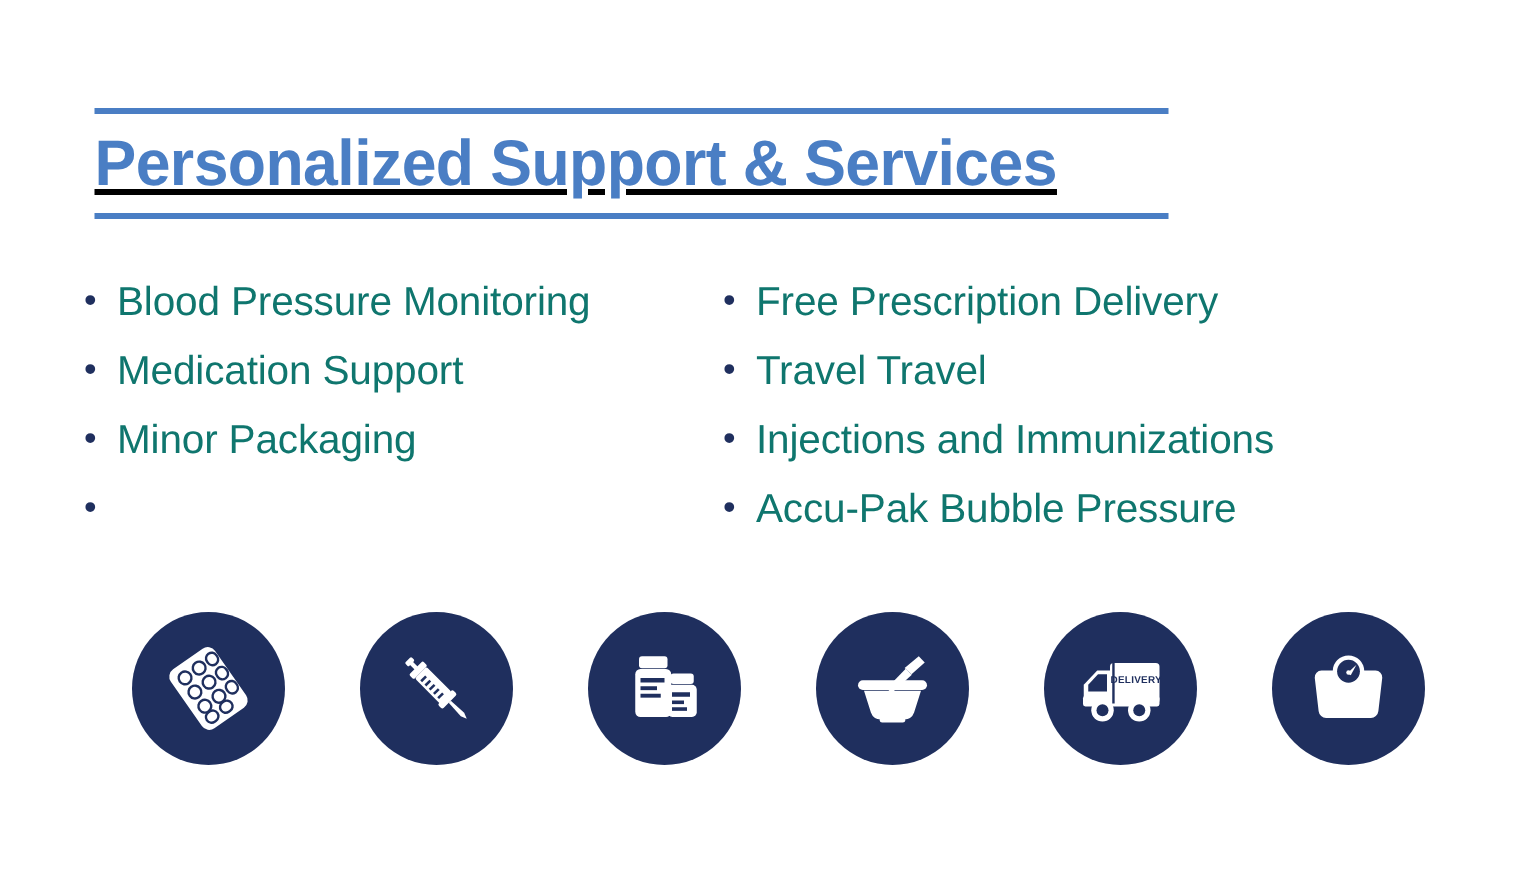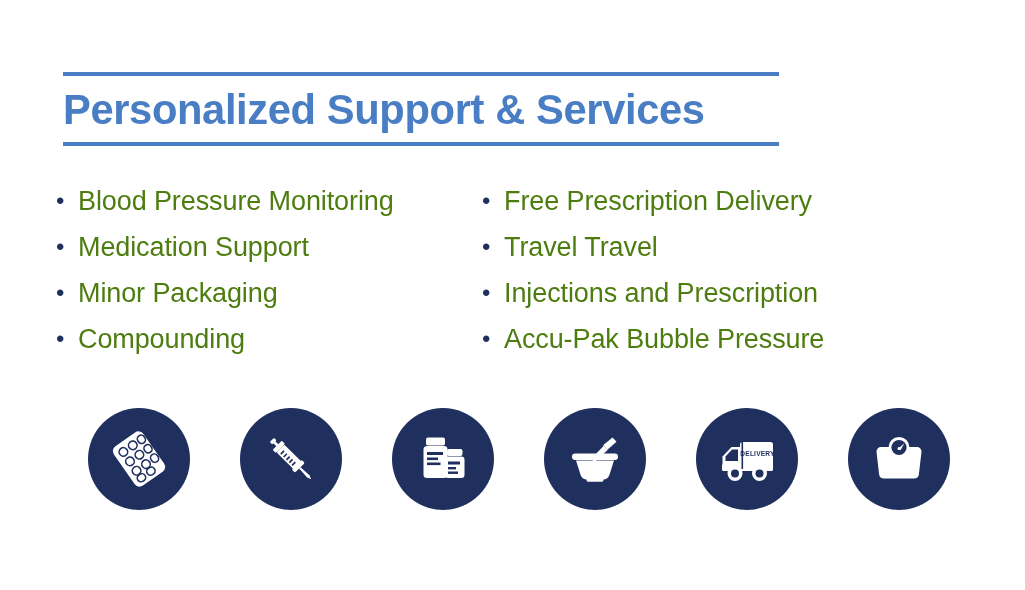--- a/index.html
+++ b/index.html
@@ -17,20 +17,21 @@
     height: 590px;
     background: #ffffff;
   }
 
   
   .heading-block {
     position: absolute;
     left: 63px;
     top: 72px;
     width: 716px;
+    text-decoration: underline;
   }
   .rule {
     width: 100%;
     height: 4px;
     background: #4a7ec4;
   }
   .rule-top { margin-bottom: 0; }
   .rule-bottom { margin-top: 0; }
   .page-title {
     font-family: "Liberation Sans Narrow", "Liberation Sans", sans-serif;
@@ -67,21 +68,21 @@
   }
   .bullet-dot {
     flex: 0 0 auto;
     width: 22px;
     color: #1f2f5e;
     font-size: 24px;
     line-height: 46px;
   }
   .bullet-text {
     font-size: 27px;
-    color: #4d7c0f;
+    color: #0f766e;
     line-height: 46px;
     letter-spacing: -0.1px;
   }
 
   
   .icon-row {
     position: absolute;
     left: 88px;
     top: 408px;
     display: flex;
@@ -120,38 +121,37 @@
         <li class="bullet-item">
           <span class="bullet-dot">•</span>
           <span class="bullet-text">Medication Support</span>
         </li>
         <li class="bullet-item">
           <span class="bullet-dot">•</span>
           <span class="bullet-text">Minor Packaging</span>
         </li>
         <li class="bullet-item">
           <span class="bullet-dot">•</span>
-          <span class="bullet-text">Compounding</span>
         </li>
       </ul>
     </div>
 
     <div class="col col-right shift">
       <ul class="bullet-list">
         <li class="bullet-item">
           <span class="bullet-dot">•</span>
           <span class="bullet-text">Free Prescription Delivery</span>
         </li>
         <li class="bullet-item">
           <span class="bullet-dot">•</span>
           <span class="bullet-text">Travel Travel</span>
         </li>
         <li class="bullet-item">
           <span class="bullet-dot">•</span>
-          <span class="bullet-text">Injections and Prescription</span>
+          <span class="bullet-text">Injections and Immunizations</span>
         </li>
         <li class="bullet-item">
           <span class="bullet-dot">•</span>
           <span class="bullet-text">Accu-Pak Bubble Pressure</span>
         </li>
       </ul>
     </div>
 
   </div>
 

